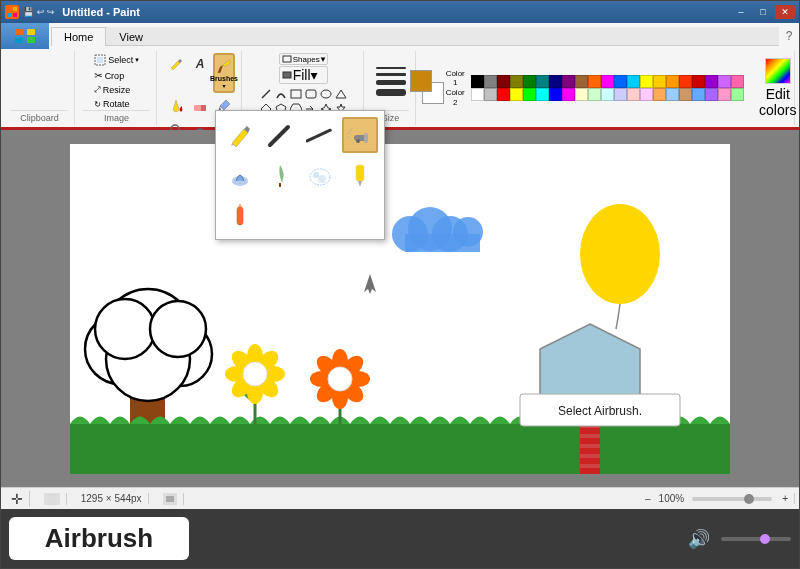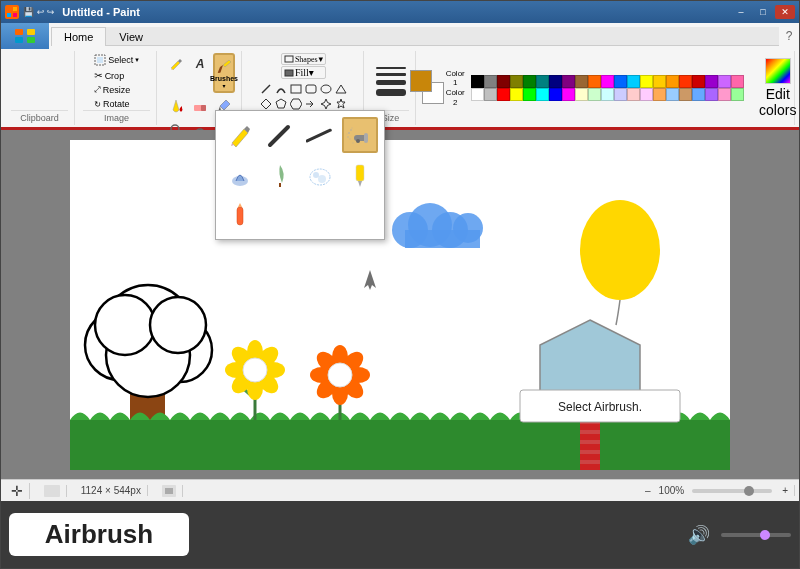--- a/index.html
+++ b/index.html
@@ -90,21 +90,21 @@
     .statusbar {
       height: 22px; background: #f0f0f0; border-top: 1px solid #ccc;
       display: flex; align-items: center; padding: 0 4px; gap: 8px; flex-shrink: 0;
     }
     .status-item { font-size: 10px; color: #444; display: flex; align-items: center; gap: 4px; padding: 0 6px; border-right: 1px solid #ccc; }
     .zoom-slider { width: 80px; height: 4px; background: #ccc; border-radius: 2px; position: relative; }
     .zoom-thumb { width: 10px; height: 10px; background: #888; border-radius: 50%; position: absolute; top: -3px; left: 65%; }
 
     
     .video-bar {
-      height: 67px; background: #3a3a3a; display: flex; align-items: center; padding: 0 8px; gap: 8px; flex-shrink: 0;
+      height: 59px; background: #3a3a3a; display: flex; align-items: center; padding: 0 8px; gap: 8px; flex-shrink: 0;
     }
     .airbrush-label {
       background: white; border-radius: 6px; padding: 6px 20px;
       font-size: 26px; font-weight: bold; color: #222; min-width: 180px; text-align: center;
     }
     .play-btn-area { display: flex; flex-direction: column; align-items: center; position: relative; }
     .play-label { font-size: 9px; color: #aaa; margin-bottom: 2px; }
     .video-controls { display: flex; align-items: center; gap: 4px; }
     .vid-btn {
       width: 32px; height: 32px; border-radius: 6px; background: #7a5faa;
@@ -262,33 +262,33 @@
               <svg width="16" height="16">
                     <line x1="2" y1="14" x2="14" y2="2" stroke="#666" stroke-width="2"></line>
                   </svg>
             </line>
               </div>
           </div>
         </div>
         <div class="ribbon-group-label">Tools</div>
       </div>
 
-      <div class="ribbon-group" style="min-width:120px;font-family:Liberation Serif, serif;">
+      <div class="ribbon-group" style="min-width:120px;">
         <div class="ribbon-group-content" style="flex-direction:column;gap:1px;">
 
           <div style="display:flex;gap:4px;font-size:9px;align-items:center;margin-bottom:2px;">
             <div style="display:flex;gap:2px;">
               <div style="display:flex;flex-direction:column;gap:1px;">
                 <div style="display:flex;align-items:center;gap:1px;cursor:pointer;border:1px solid #ccc;padding:0 2px;border-radius:2px;font-size:9px;">
                   <svg width="10" height="8" viewBox="0 0 10 8">
                       <rect x="1" y="1" width="8" height="6" fill="none" stroke="#333" stroke-width="1"></rect>
                     </svg>
                   <span style="font-size:8px;">Shapes</span>▾
                 </div>
-                <div style="display:flex;align-items:center;gap:1px;cursor:pointer;border:1px solid #ccc;padding:0 2px;border-radius:2px;font-size:10px;">
+                <div style="display:flex;align-items:center;gap:1px;cursor:pointer;border:1px solid #ccc;padding:0 2px;border-radius:2px;font-size:14px;">
                   <svg width="10" height="8" viewBox="0 0 10 8">
                       <rect x="1" y="1" width="8" height="6" fill="#666" stroke="#333" stroke-width="1"></rect>
                     </svg>
                   Fill▾
                 </div>
               </div>
             </div>
           </div>
 
           <div style="display:grid;grid-template-columns:repeat(6,14px);gap:1px;">
@@ -602,21 +602,21 @@
   <div class="statusbar">
     <div class="status-item">
       <span style="font-size:14px;">✛</span>
     </div>
     <div class="status-item">
       <svg width="16" height="12" viewBox="0 0 16 12">
           <rect width="16" height="12" fill="#ddd" rx="1"></rect>
         </svg>
     </div>
     <div class="status-item">
-      <span>1124 × 544px</span>
+      <span>1295 × 544px</span>
     </div>
     <div class="status-item">
       <svg width="14" height="12" viewBox="0 0 14 12">
           <rect width="14" height="12" fill="#ddd" rx="1"></rect>
           <rect x="3" y="3" width="8" height="6" fill="#aaa"></rect>
         </svg>
     </div>
     <div style="flex:1;"></div>
     <div class="status-item">
       <span style="cursor:pointer;">–</span>

